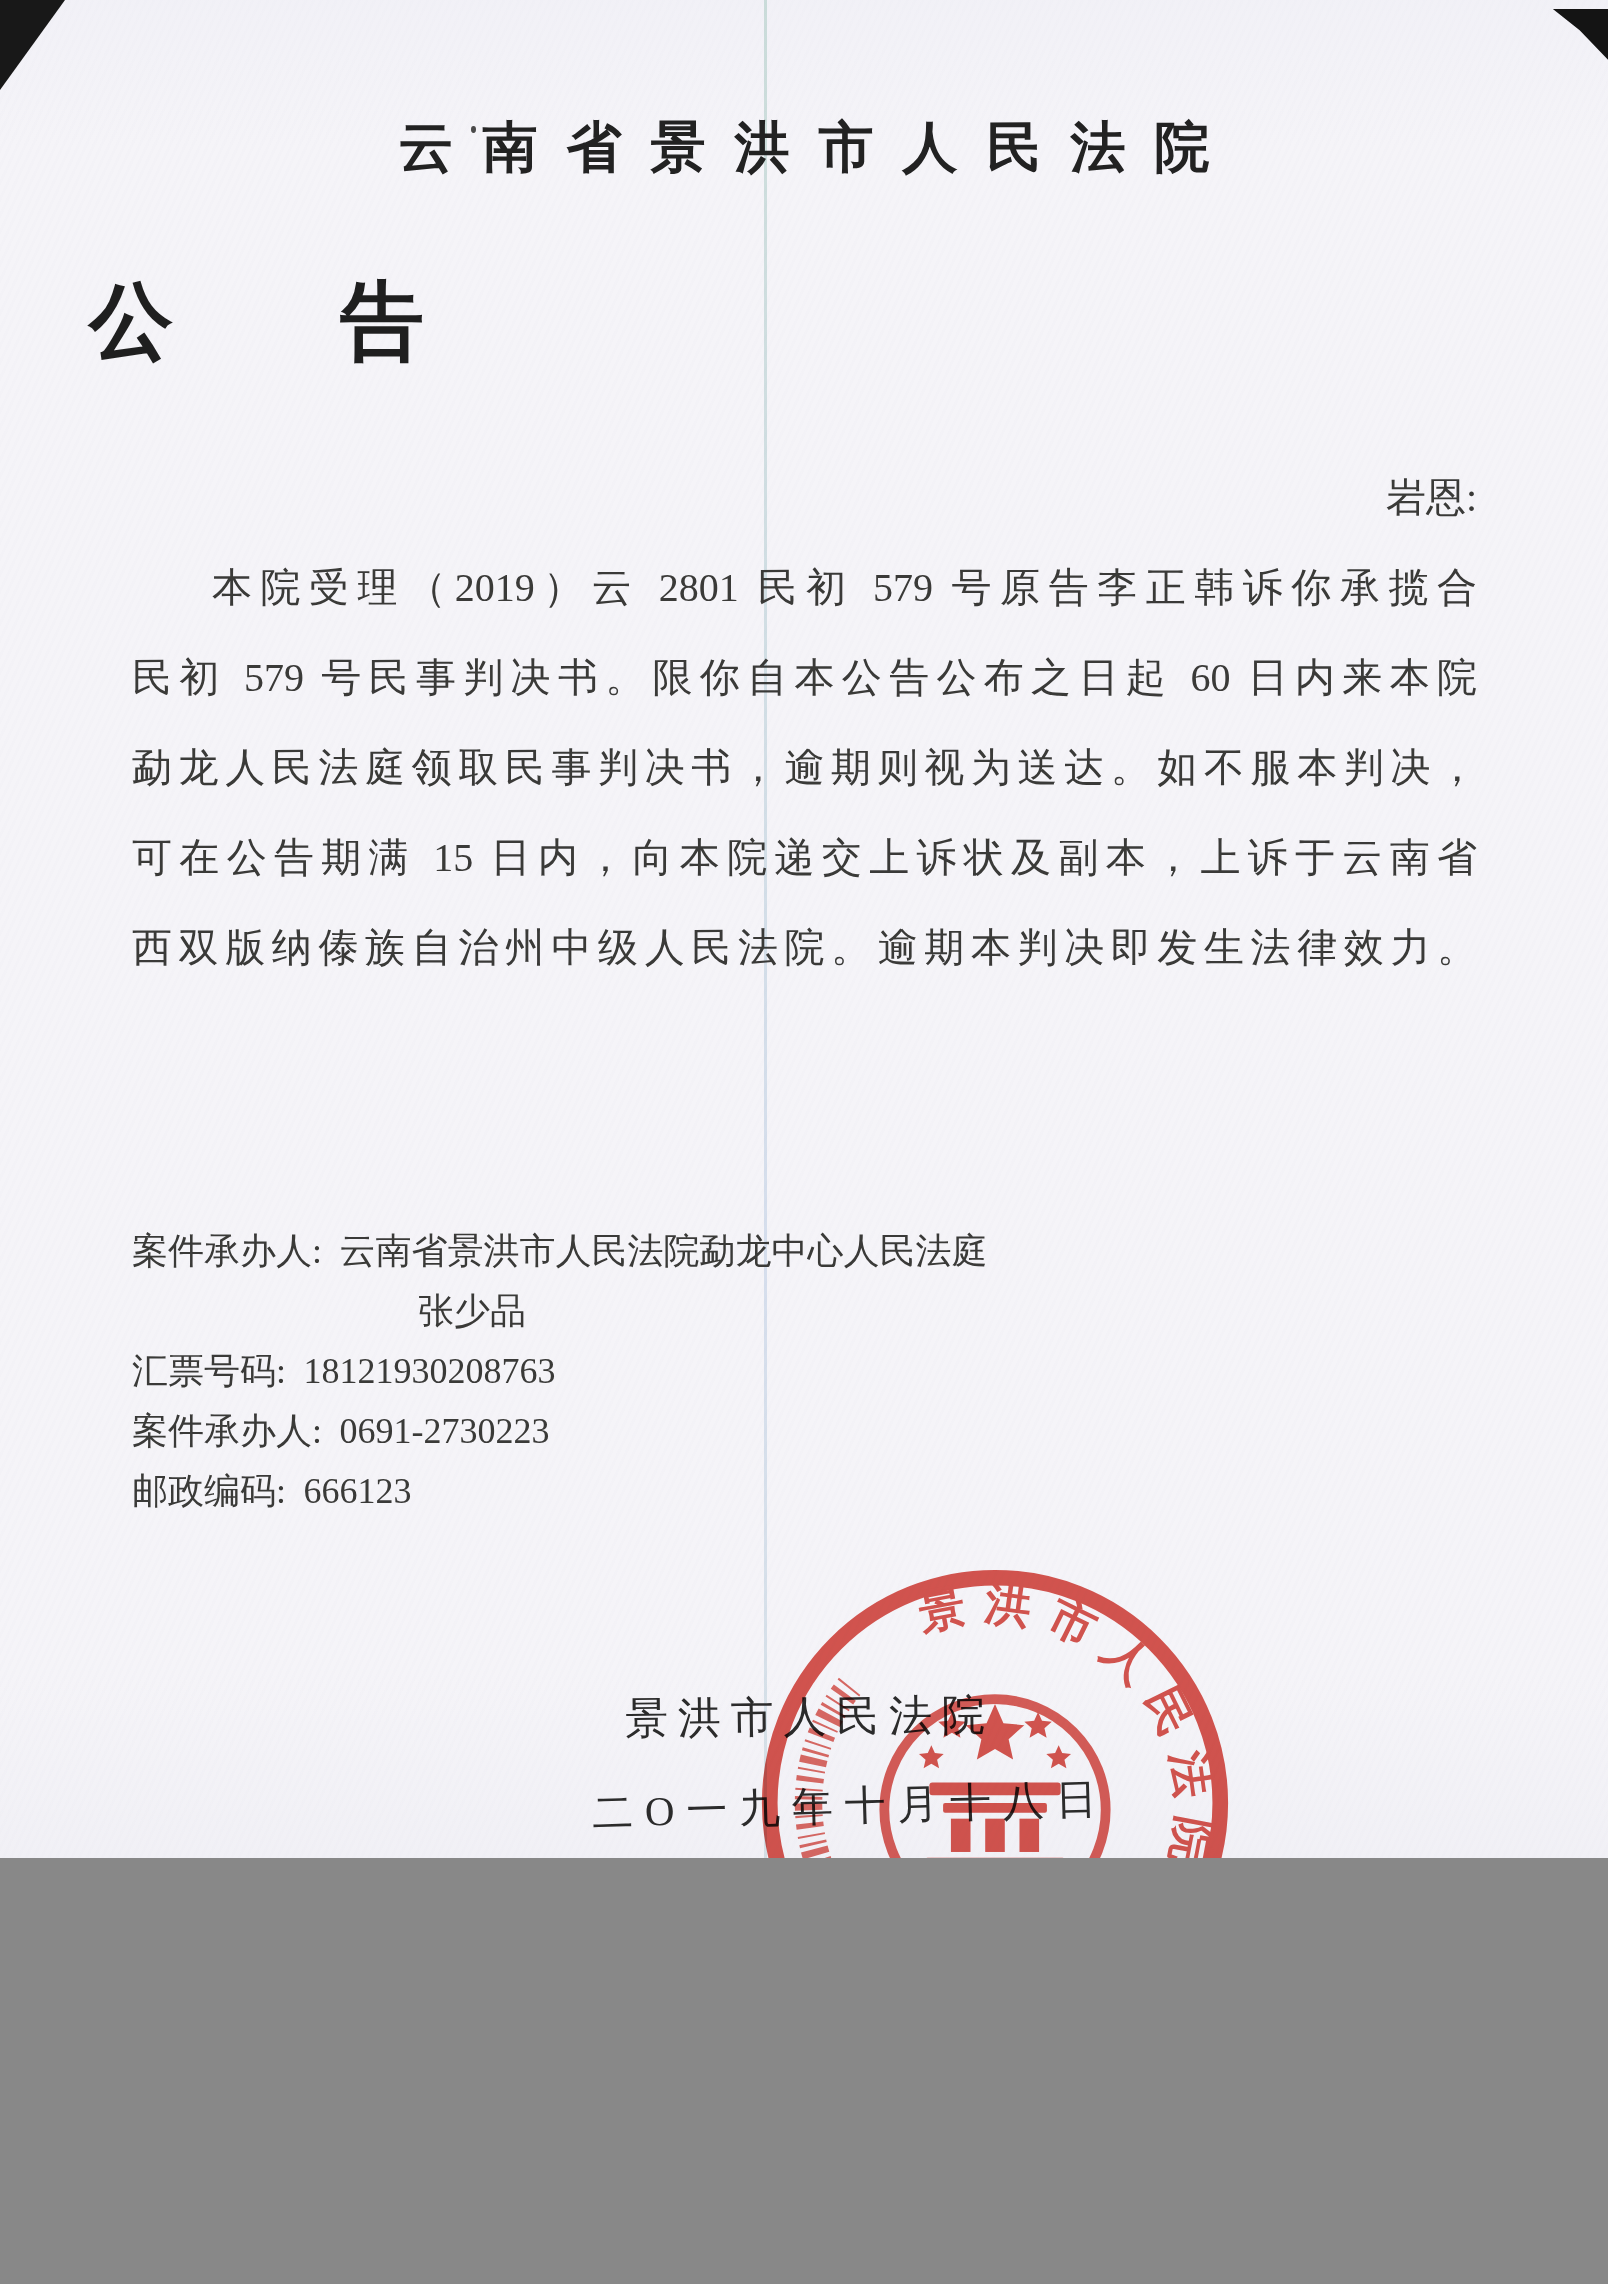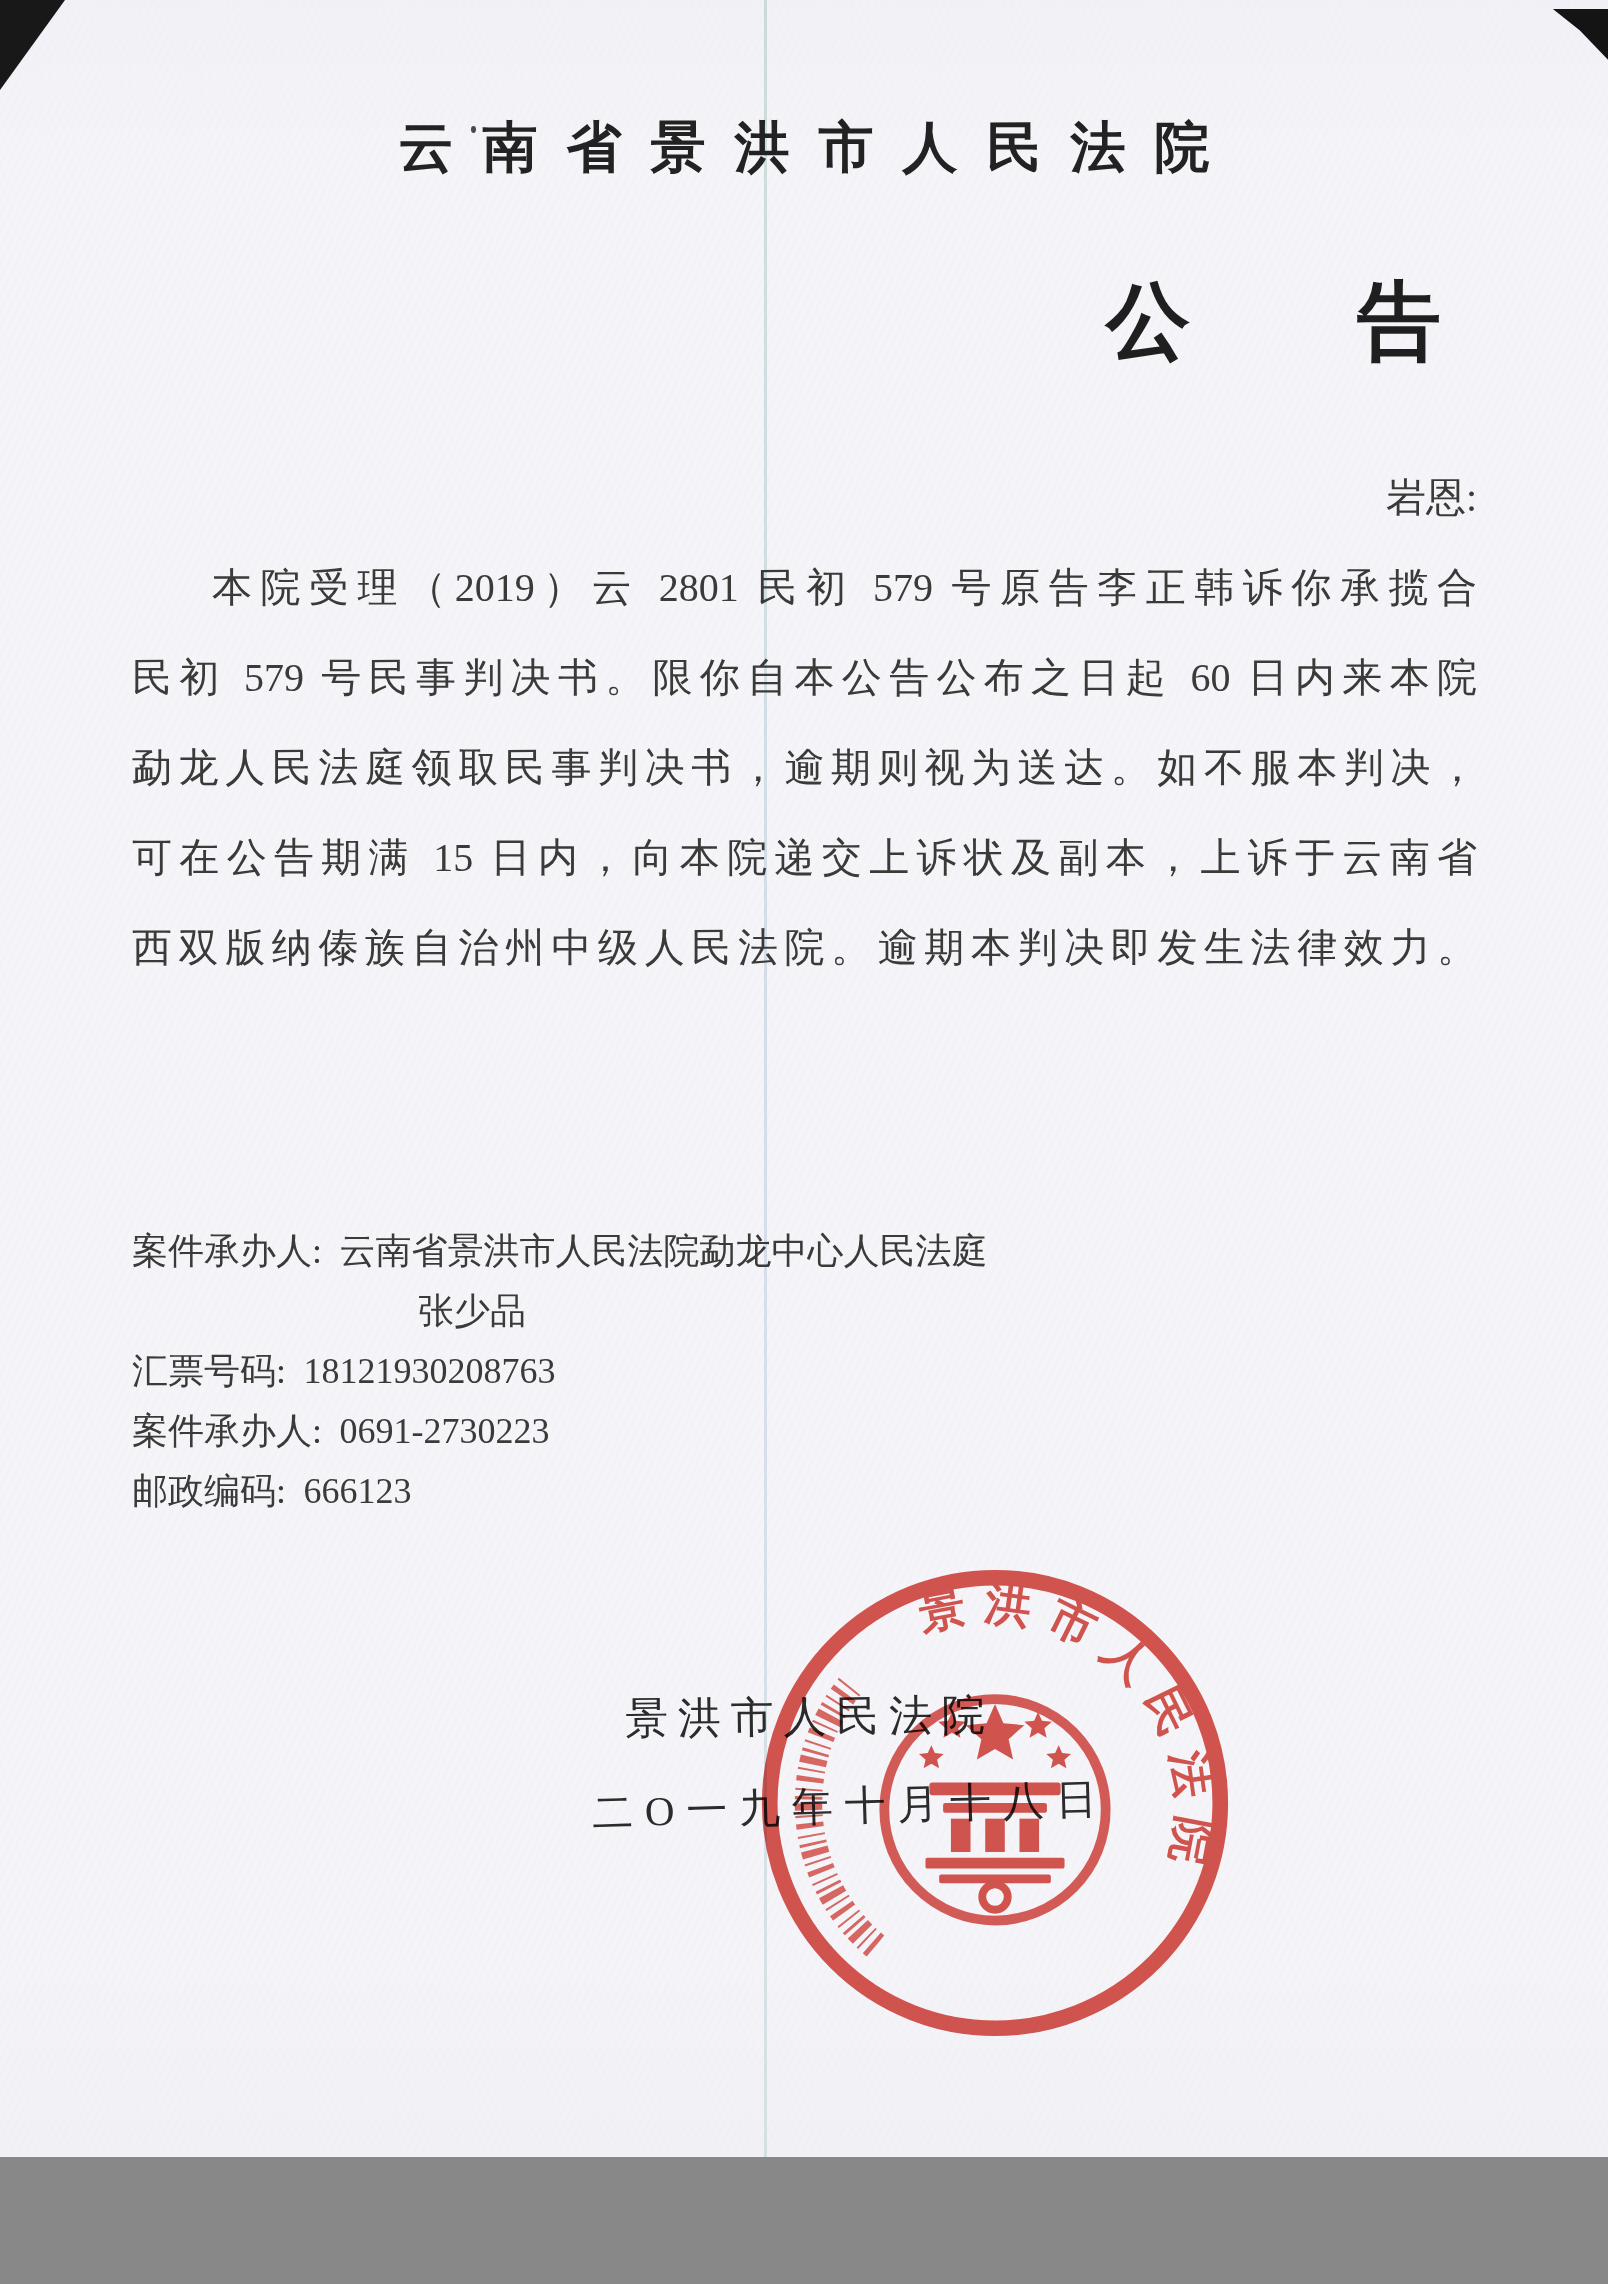--- a/index.html
+++ b/index.html
@@ -1,18 +1,18 @@
 <!DOCTYPE html>
 <html><head>
 <meta charset="utf-8">
 <style>
   html,body{margin:0;padding:0;background:#888;}
   #page{
     position:relative;
-    width:1608px;height:2157px;
+    width:1608px;height:1858px;
     background:#f5f4f8;
     background-image:
       linear-gradient(180deg, rgba(235,235,244,.35) 0%, rgba(246,245,250,0) 8%, rgba(246,245,250,0) 90%, rgba(232,232,240,.3) 100%),
       repeating-linear-gradient(115deg, rgba(210,210,225,.05) 0 2.9px, rgba(255,255,255,0) 2.9px 6.9px);
     overflow:hidden;
     font-family:"Liberation Serif","DejaVu Serif",serif;
     color:#30302f;
   }
   
   .scan-line{
@@ -42,24 +42,24 @@
   .court-name{
     position:absolute;left:0;top:116px;width:100%;
     text-align:center;
     font-family:"Liberation Sans","DejaVu Sans",sans-serif;
     font-weight:bold;font-size:55px;line-height:63px;
     letter-spacing:29px;padding-left:29px;box-sizing:border-box;
     color:#222;
   }
   .notice-title{
     position:absolute;left:0;top:272px;width:100%;
-    text-align:right;
+    text-align:left;
     font-family:"Liberation Sans","DejaVu Sans",sans-serif;
     font-weight:bold;font-size:84px;line-height:98px;
-    letter-spacing:167px;padding-left:113px;box-sizing:border-box;
+    letter-spacing:167px;padding-left:89px;box-sizing:border-box;
     color:#1f1f1f;
   }
   .content{
     position:absolute;left:132px;top:453px;width:1345px;
     font-size:40px;line-height:90px;color:#3a3a38;
   }
   .salutation{text-align:right;}
   .body-line{
     text-align:justify;text-align-last:justify;text-justify:inter-character;
   }

